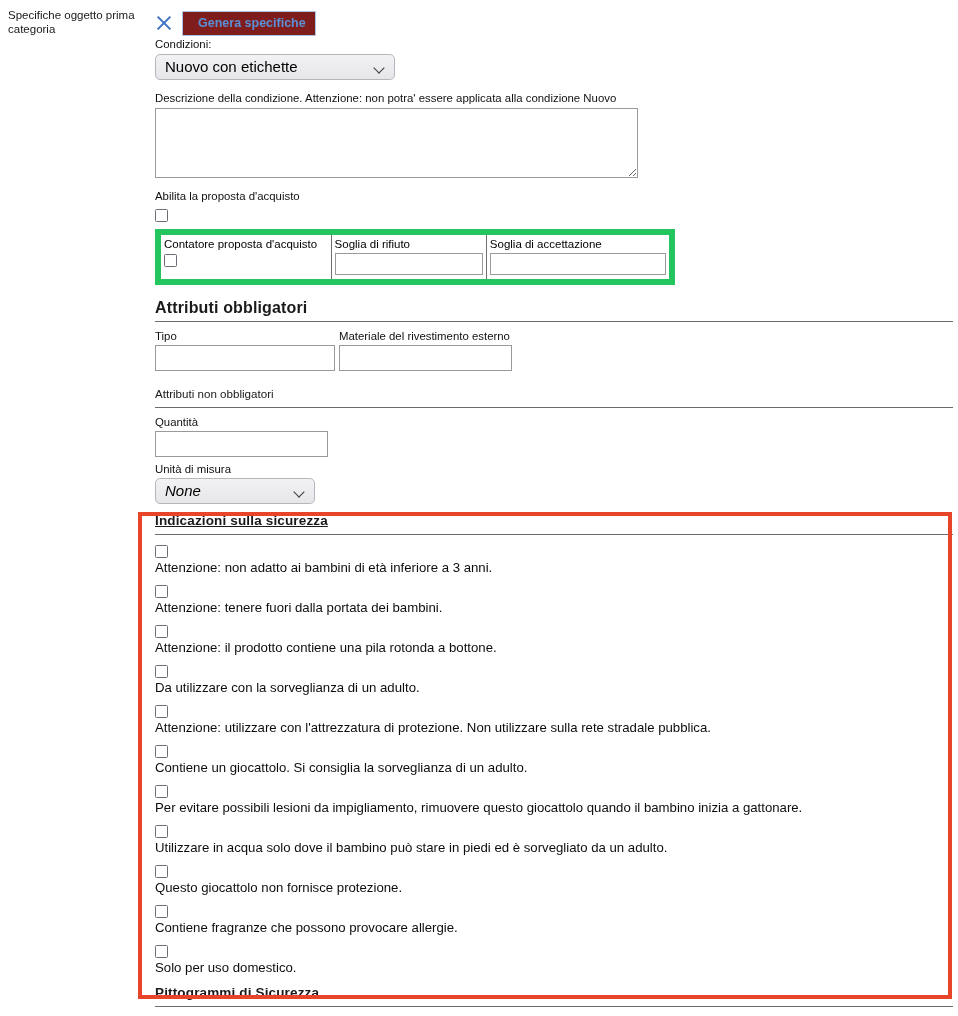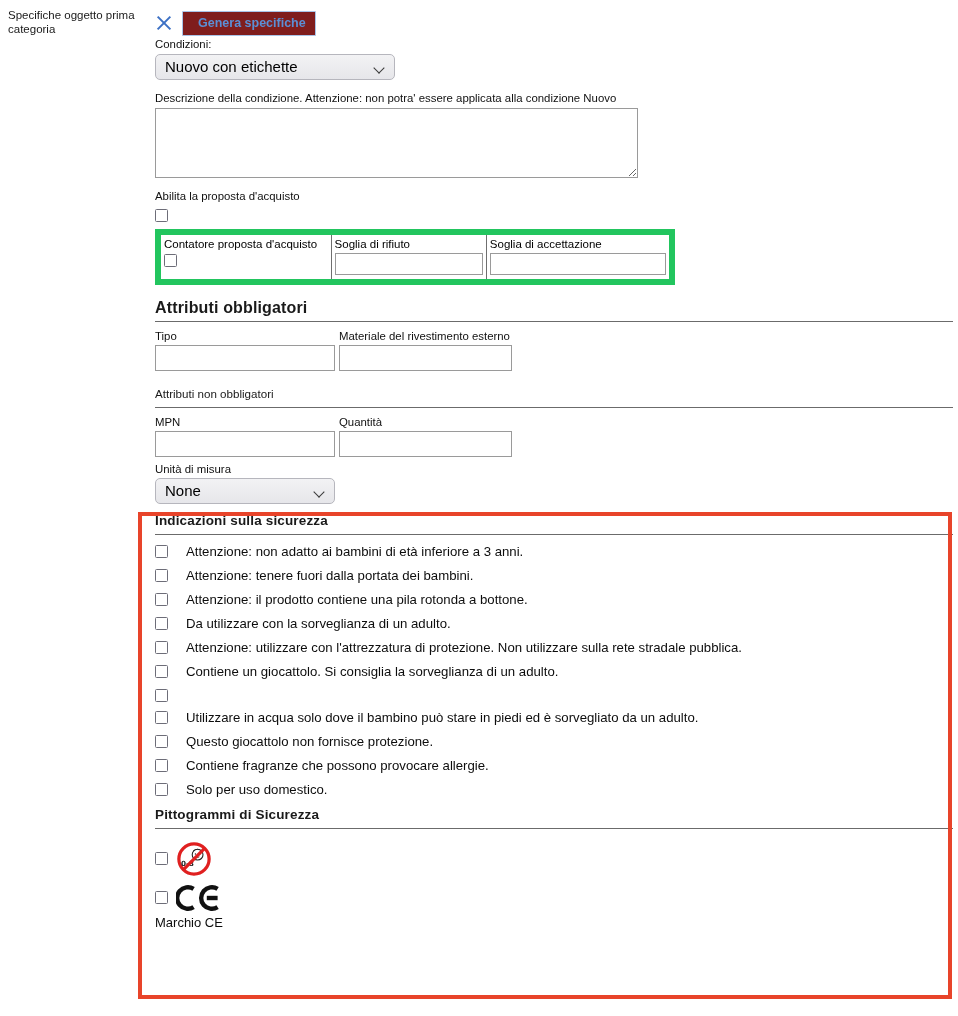--- a/index.html
+++ b/index.html
@@ -200,23 +200,24 @@
     border: 4px solid #e8442a;
     pointer-events: none;
     z-index: 5;
   }
 
   
   .safety-list { margin-top: 9px; }
   .safety-item {
     display: flex;
     align-items: flex-start;
-    gap: 18px;
+    gap: 2px;
     margin-bottom: 8px;
     line-height: 16px;
+    flex-direction: column;
   }
   .safety-item .txt {
     font-size: 13.2px;
     line-height: 16px;
     color: #0d0d0d;
   }
   .safety-item .cbx { margin-top: 1px; }
 
   
   .picto-block { margin-top: 12px; }
@@ -296,41 +297,37 @@
           <input class="attrfield w-b" type="text" style="">
         </div>
       </div>
     </div>
 
     <div style="margin-top:14px;">
       <div class="sec-h small">Attributi non obbligatori</div>
       <div class="rule"></div>
       <div class="attr-row">
         <div class="attr-field">
-          <div class="fld-label">MPN</div>
-          <input class="attrfield w-a" type="text" style="">
-        </div>
-        <div class="attr-field">
           <div class="fld-label">Quantità</div>
           <input class="attrfield w-b" type="text" style="">
         </div>
       </div>
       <div style="margin-top:6px;">
         <div class="fld-label">Unità di misura</div>
         <div class="sel-wrap" style="margin-top:2px;">
-          <select class="mac-select" style="width:180px;">
+          <select class="mac-select" style="width:160px;font-style:italic;">
             <option>None</option>
           </select>
           <span class="sel-caret"></span>
         </div>
       </div>
     </div>
 
     <div style="margin-top:8px;">
-      <div class="sec-h" style="font-size:13.5px;">Indicazioni sulla sicurezza</div>
+      <div class="sec-h" style="font-size:13.5px;text-decoration:underline;">Indicazioni sulla sicurezza</div>
       <div class="rule"></div>
       <div class="safety-list" id="safety-list">
           <div class="safety-item">
             <input type="checkbox" class="cbx" style="">
             <span class="txt">Attenzione: non adatto ai bambini di età inferiore a 3 anni.</span>
           </div>
           <div class="safety-item">
             <input type="checkbox" class="cbx" style="">
             <span class="txt">Attenzione: tenere fuori dalla portata dei bambini.</span>
           </div>
@@ -345,20 +342,21 @@
           <div class="safety-item">
             <input type="checkbox" class="cbx" style="">
             <span class="txt">Attenzione: utilizzare con l'attrezzatura di protezione. Non utilizzare sulla rete stradale pubblica.</span>
           </div>
           <div class="safety-item">
             <input type="checkbox" class="cbx" style="">
             <span class="txt">Contiene un giocattolo. Si consiglia la sorveglianza di un adulto.</span>
           </div>
           <div class="safety-item">
             <input type="checkbox" class="cbx" style="">
+            <span class="txt">Per evitare possibili lesioni da impigliamento, rimuovere questo giocattolo quando il bambino inizia a gattonare.</span>
           </div>
           <div class="safety-item">
             <input type="checkbox" class="cbx" style="">
             <span class="txt">Utilizzare in acqua solo dove il bambino può stare in piedi ed è sorvegliato da un adulto.</span>
           </div>
           <div class="safety-item">
             <input type="checkbox" class="cbx" style="">
             <span class="txt">Questo giocattolo non fornisce protezione.</span>
           </div>
           <div class="safety-item">

